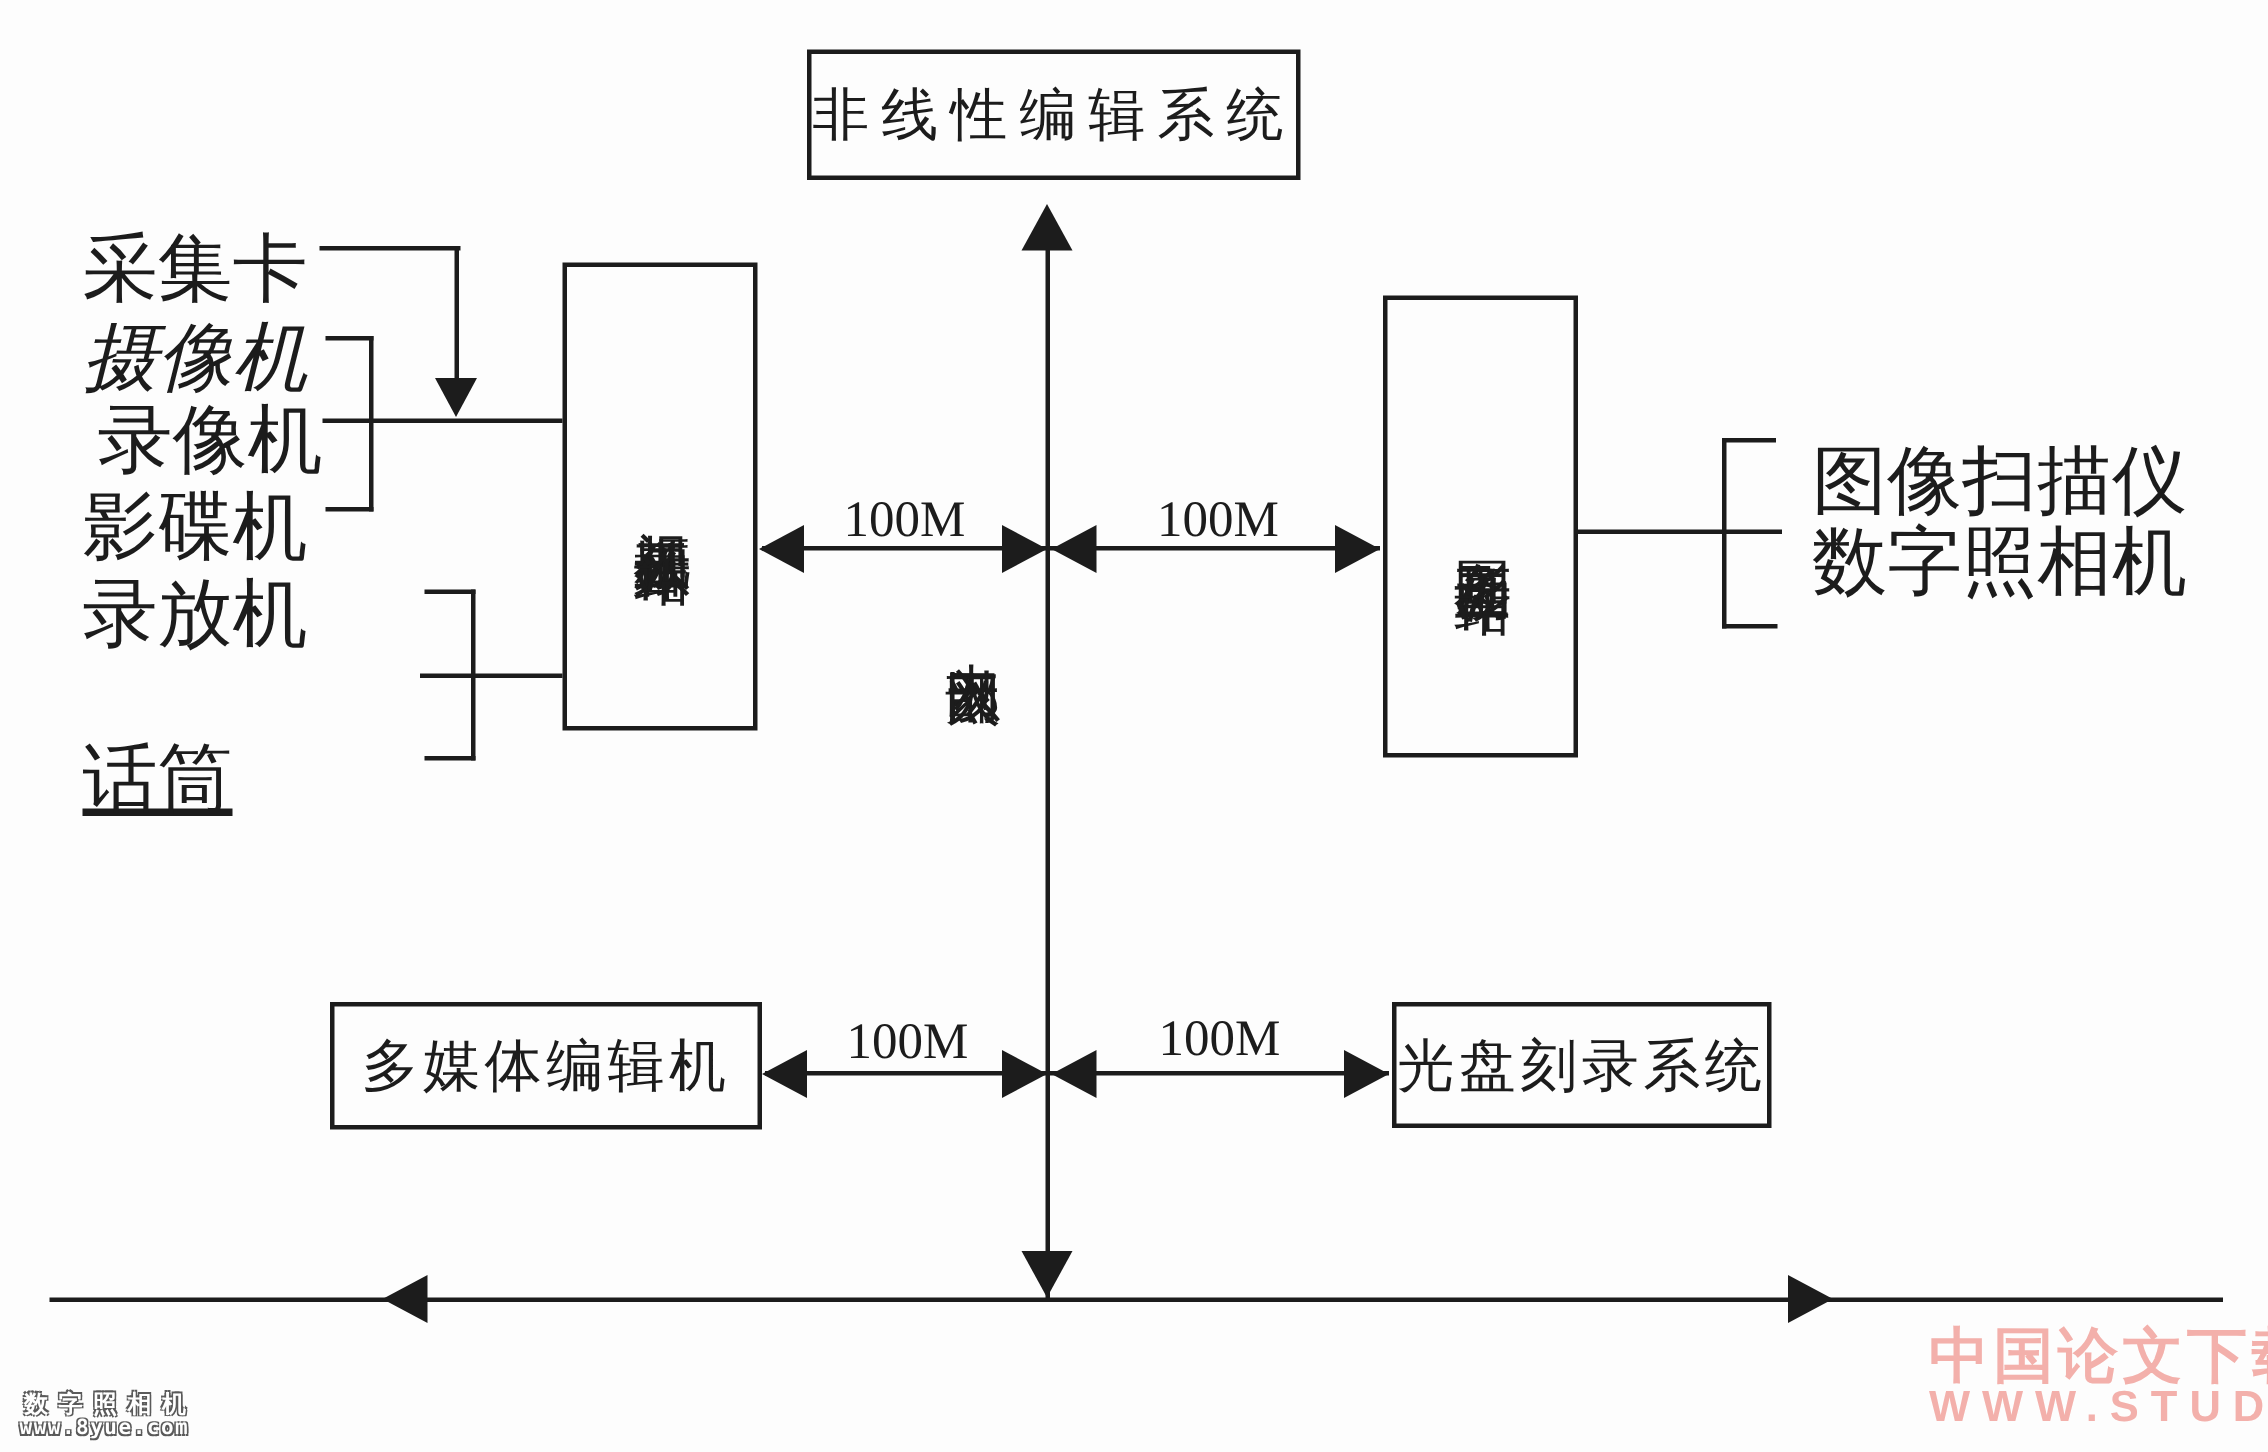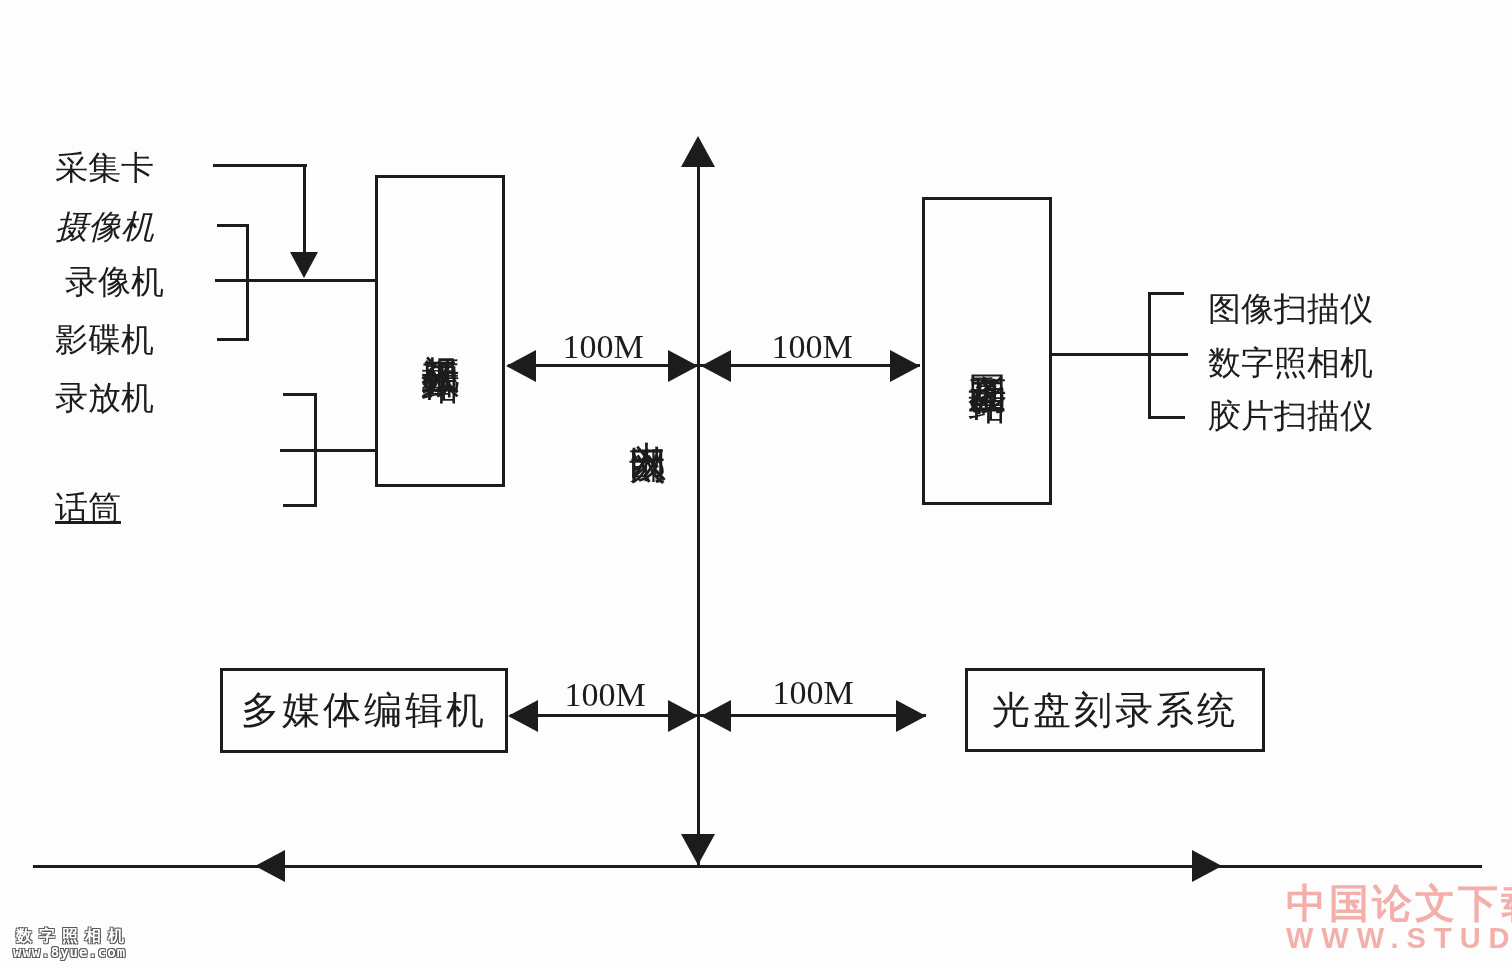--- a/index.html
+++ b/index.html
@@ -7,53 +7,56 @@
     position:relative;width:1512px;height:968px;overflow:hidden;
     background:#fdfdfd;
     font-family:"Liberation Serif","DejaVu Serif",serif;
     color:#1c1c1c;
   }
   .ln{position:absolute;background:#1c1c1c;}
   .box{position:absolute;border:3px solid #1c1c1c;box-sizing:border-box;
        display:flex;align-items:center;justify-content:center;background:transparent;}
   .box .t{font-size:38px;letter-spacing:8px;white-space:nowrap;color:#1c1c1c;}
   .vtext{writing-mode:vertical-rl;text-orientation:upright;letter-spacing:2px;}
-  .lbl{position:absolute;font-size:33px;white-space:nowrap;color:#1c1c1c;}
+  .lbl{position:absolute;font-size:50px;white-space:nowrap;color:#1c1c1c;}
   .bw{position:absolute;font-size:34px;transform:translateX(-50%);white-space:nowrap;color:#1c1c1c;}
   .tri{position:absolute;width:0;height:0;}
   .tri.r{border-top:16px solid transparent;border-bottom:16px solid transparent;border-left:30px solid #1c1c1c;}
   .tri.l{border-top:16px solid transparent;border-bottom:16px solid transparent;border-right:30px solid #1c1c1c;}
   .tri.u{border-left:17px solid transparent;border-right:17px solid transparent;border-bottom:31px solid #1c1c1c;}
   .tri.d{border-left:17px solid transparent;border-right:17px solid transparent;border-top:31px solid #1c1c1c;}
   .tri.d.sm{border-left:14px solid transparent;border-right:14px solid transparent;border-top:26px solid #1c1c1c;}
   .wm-pink{position:absolute;color:#f3b0ab;font-weight:bold;white-space:nowrap;
            font-family:"Liberation Sans","DejaVu Sans",sans-serif;}
   .wm-outline{position:absolute;color:#ffffff;font-weight:bold;white-space:nowrap;
            font-family:"DejaVu Sans Mono","Liberation Mono",monospace;
            text-shadow:1px 1px 0 #5a5a5a,-1px -1px 0 #5a5a5a,1px -1px 0 #5a5a5a,-1px 1px 0 #5a5a5a;}
 </style>
 </head>
 <body>
 
 <div id="stage">
 
+  <div class="box" style="left:538px;top:33px;width:329px;height:87px;">
+    <span class="t">非线性编辑系统</span>
+  </div>
 
   <div class="box" style="left:375px;top:175px;width:130px;height:312px;">
     <span class="t vtext" style="letter-spacing:2px;font-size:38px;">视频音频工作站</span>
   </div>
 
   <div class="box" style="left:922px;top:197px;width:130px;height:308px;">
     <span class="t vtext" style="letter-spacing:2px;font-size:38px;">图形动画工作站</span>
   </div>
 
   <div class="box" style="left:220px;top:668px;width:288px;height:85px;">
     <span class="t" style="letter-spacing:3px;text-align:right;">多媒体编辑机</span>
   </div>
 
-  <div class="box" style="left:928px;top:668px;width:300px;height:84px;margin-left:37px;">
+  <div class="box" style="left:928px;top:668px;width:253px;height:84px;">
     <span class="t" style="letter-spacing:3px;">光盘刻录系统</span>
   </div>
 
   <div class="ln" style="left:697px;top:162px;width:3px;height:704px;"></div>
   <div class="tri u" style="left:681px;top:136px;"></div>
   <div class="tri d" style="left:681px;top:834px;"></div>
   <div class="lbl vtext" style="left:622px;top:412px;font-size:37px;">内部以太网</div>
 
   <div class="ln" style="left:508px;top:364px;width:190px;height:3px;"></div>
   <div class="tri l" style="left:506px;top:350px;"></div>
@@ -95,21 +98,20 @@
   <div class="ln" style="left:314px;top:393px;width:3px;height:114px;"></div>
   <div class="ln" style="left:283px;top:504px;width:34px;height:3px;"></div>
   <div class="ln" style="left:280px;top:449px;width:95px;height:3px;"></div>
 
   <div class="ln" style="left:1052px;top:353px;width:136px;height:3px;"></div>
   <div class="ln" style="left:1148px;top:292px;width:3px;height:127px;"></div>
   <div class="ln" style="left:1148px;top:292px;width:36px;height:3px;"></div>
   <div class="ln" style="left:1148px;top:416px;width:37px;height:3px;"></div>
   <div class="lbl" style="left:1208px;top:341px;">数字照相机</div>
   <div class="lbl" style="left:1208px;top:287px;">图像扫描仪</div>
-  <div class="lbl" style="left:1208px;top:394px;">胶片扫描仪</div>
 
   <div class="ln" style="left:33px;top:865px;width:1449px;height:3px;"></div>
   <div class="tri l" style="left:255px;top:850px;"></div>
   <div class="tri r" style="left:1192px;top:850px;"></div>
 
   <div class="wm-pink" style="left:1286px;top:876px;font-size:40px;letter-spacing:3px;">中国论文下载</div>
   <div class="wm-pink" style="left:1286px;top:922px;font-size:29px;letter-spacing:8px;">WWW.STUDA.</div>
   <div class="wm-outline" style="left:16px;top:926px;font-size:16px;letter-spacing:7px;">数字照相机</div>
   <div class="wm-outline" style="left:13px;top:944px;font-size:14px;letter-spacing:1px;">www.8yue.com</div>
 

